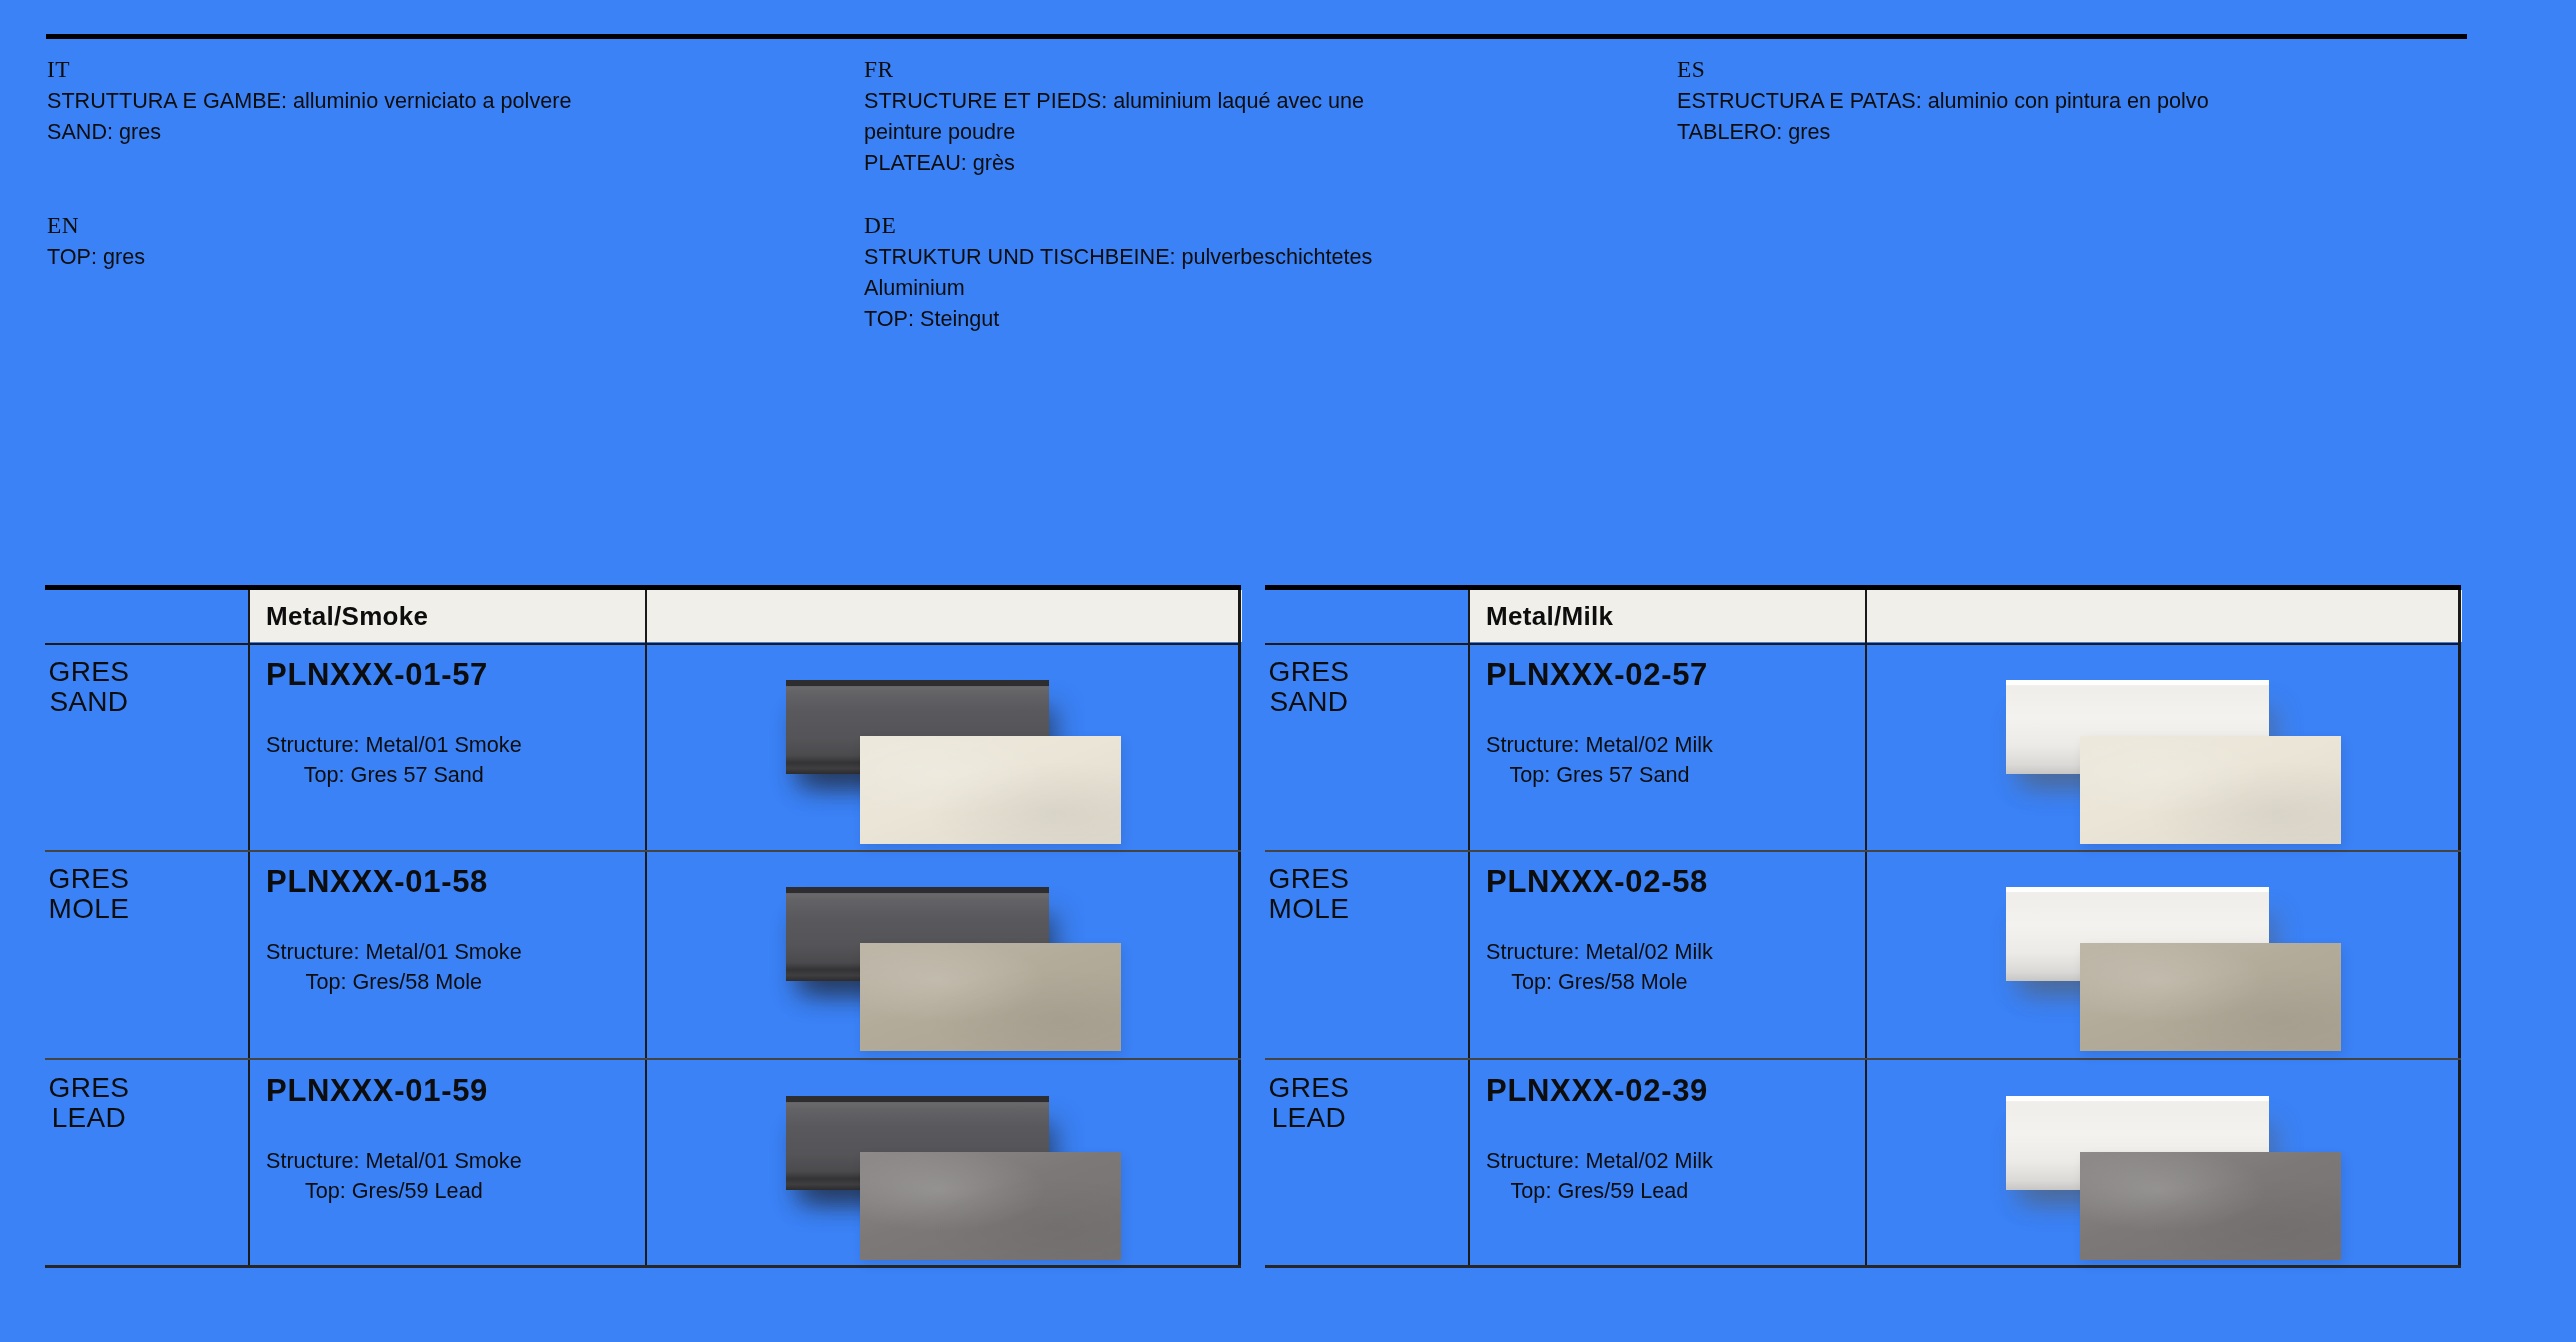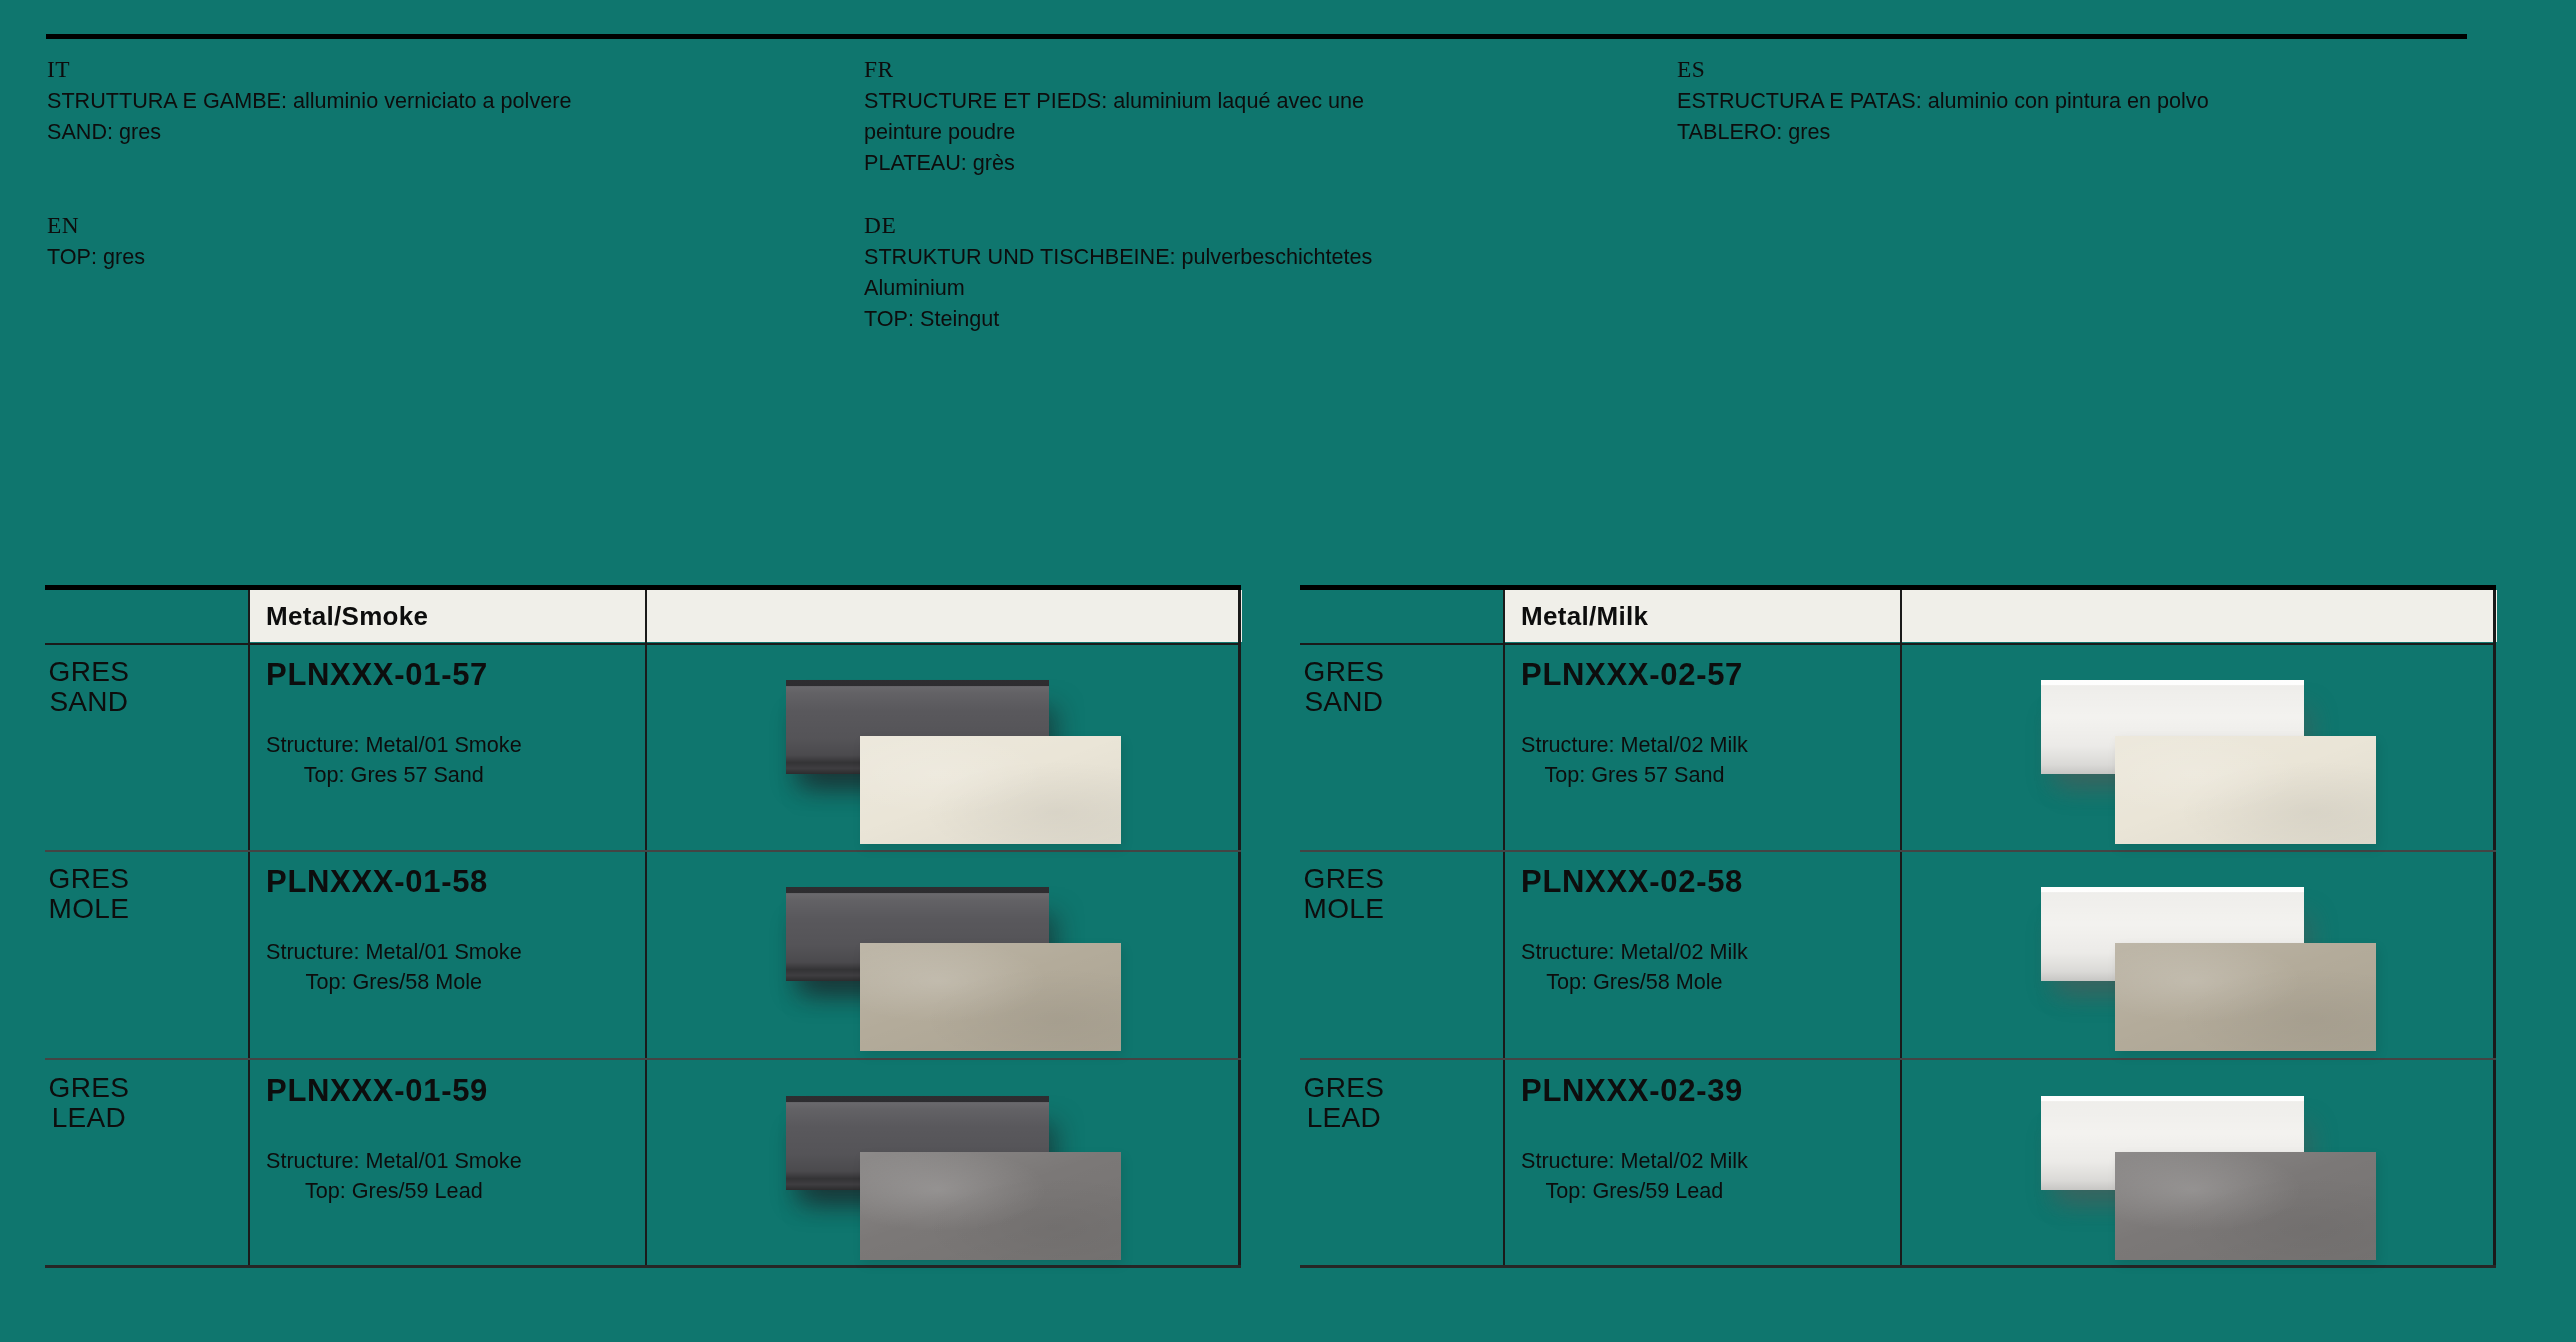--- a/index.html
+++ b/index.html
@@ -3,21 +3,21 @@
 <meta charset="utf-8">
 <style>
   html, body { margin: 0; padding: 0; }
   body {
     width: 2576px; height: 1343px;
     background: #ffffff;
     font-family: "Liberation Sans", sans-serif;
     color: #0d0d0d;
     -webkit-font-smoothing: antialiased;
   }
-  .page { position: relative; width: 2576px; height: 1343px; overflow: hidden; background: #0f766e; }
+  .page { position: relative; width: 2576px; height: 1343px; overflow: hidden; background: #3b82f6; }
 
   
   .top-rule { position: absolute; left: 46px; top: 34px; width: 2421px; height: 5.4px; background: #000; }
 
   
   .lang-block { position: absolute; }
   .lang-code {
     font-family: "Liberation Serif", serif;
     font-size: 23.4px; line-height: 31px; letter-spacing: 0.5px;
   }
@@ -162,21 +162,21 @@
       <div class="cell-code">PLNXXX-01-59</div>
       <div class="cell-specs">
         <div>Structure: Metal/01 Smoke</div>
         <div>Top: Gres/59 Lead</div>
       </div>
       <div class="swatch-back smoke-finish" style="top: 36px; background-color: rgb(89, 88, 92);"></div>
       <div class="swatch-front" style="top: 92px; background-color: rgb(123, 120, 119);"></div>
     </div>
   </div>
 
-  <div class="finish-table" style="left:1265px;margin-left:35px;">
+  <div class="finish-table" style="left:1265px;">
     <div class="t-topbar"></div>
     <div class="t-header-bg" style="background-color: rgb(240, 239, 233);"></div>
     <div class="t-header-title">Metal/Milk</div>
     <div class="t-header-rule"></div>
     <div class="t-vline v1"></div>
     <div class="t-vline v2"></div>
     <div class="t-vline v3"></div>
     <div class="t-rowline" style="top:265px;"></div>
     <div class="t-rowline" style="top:473px;"></div>
     <div class="t-bottom-rule"></div>

